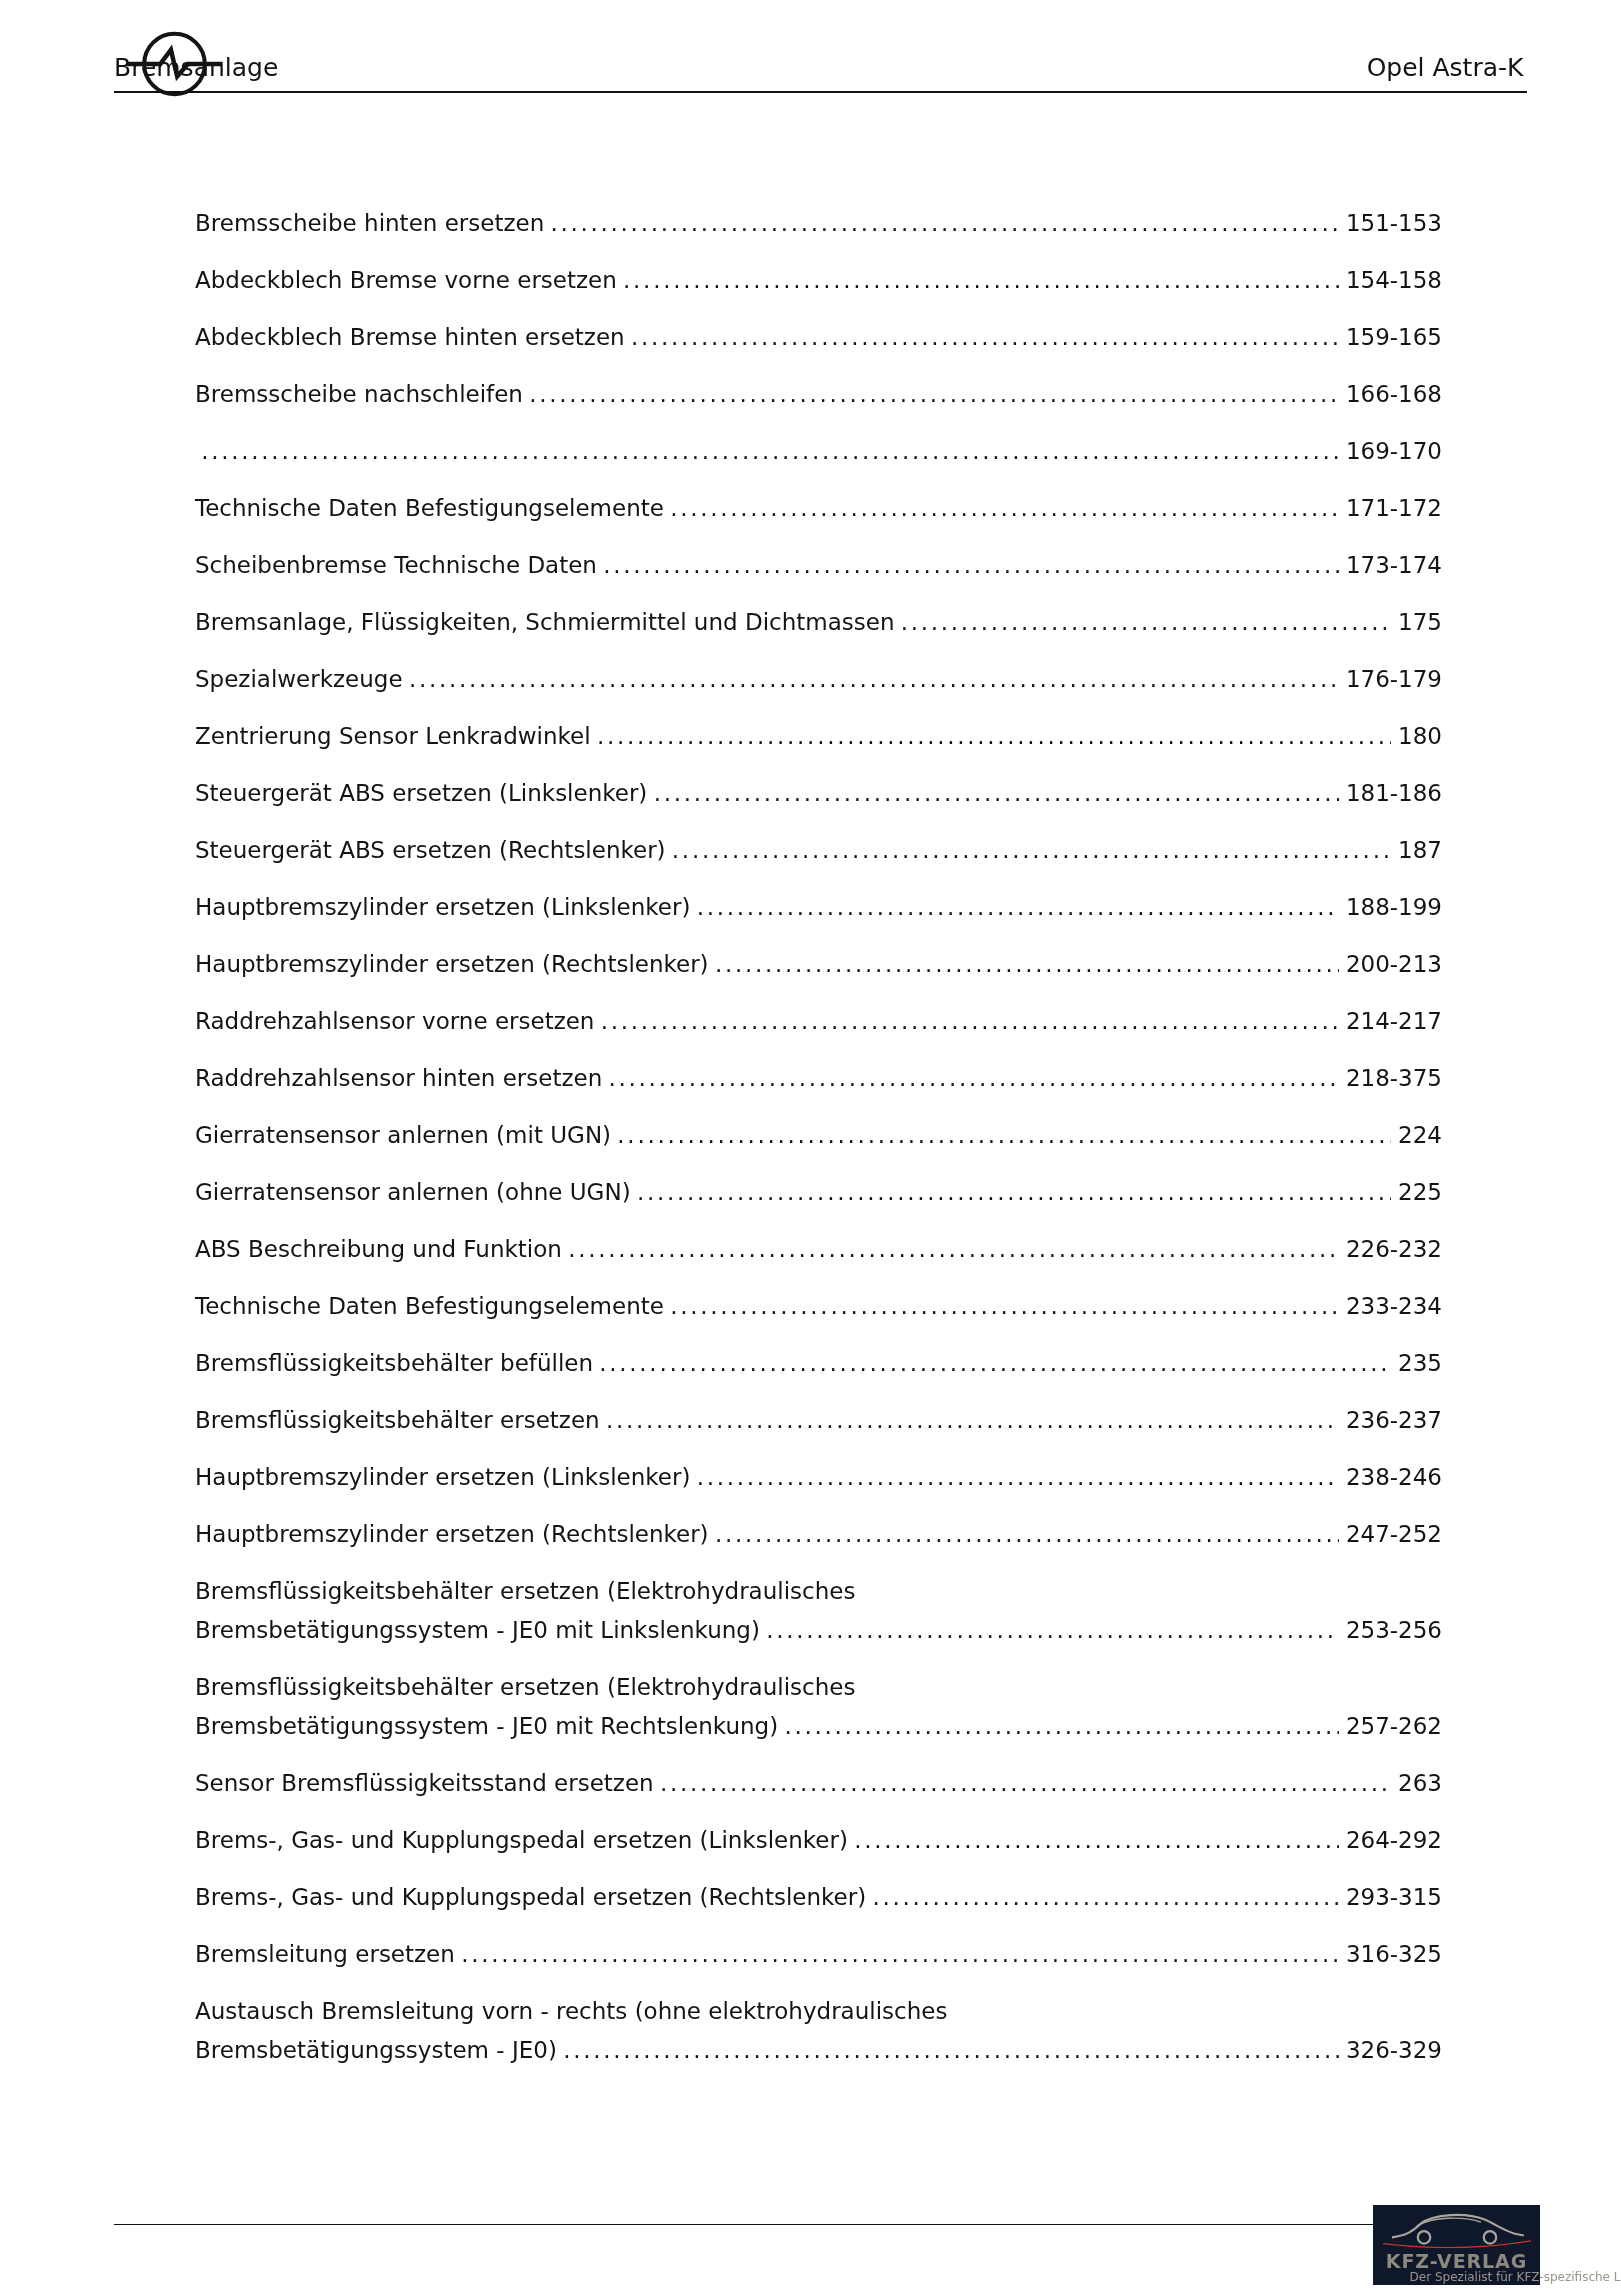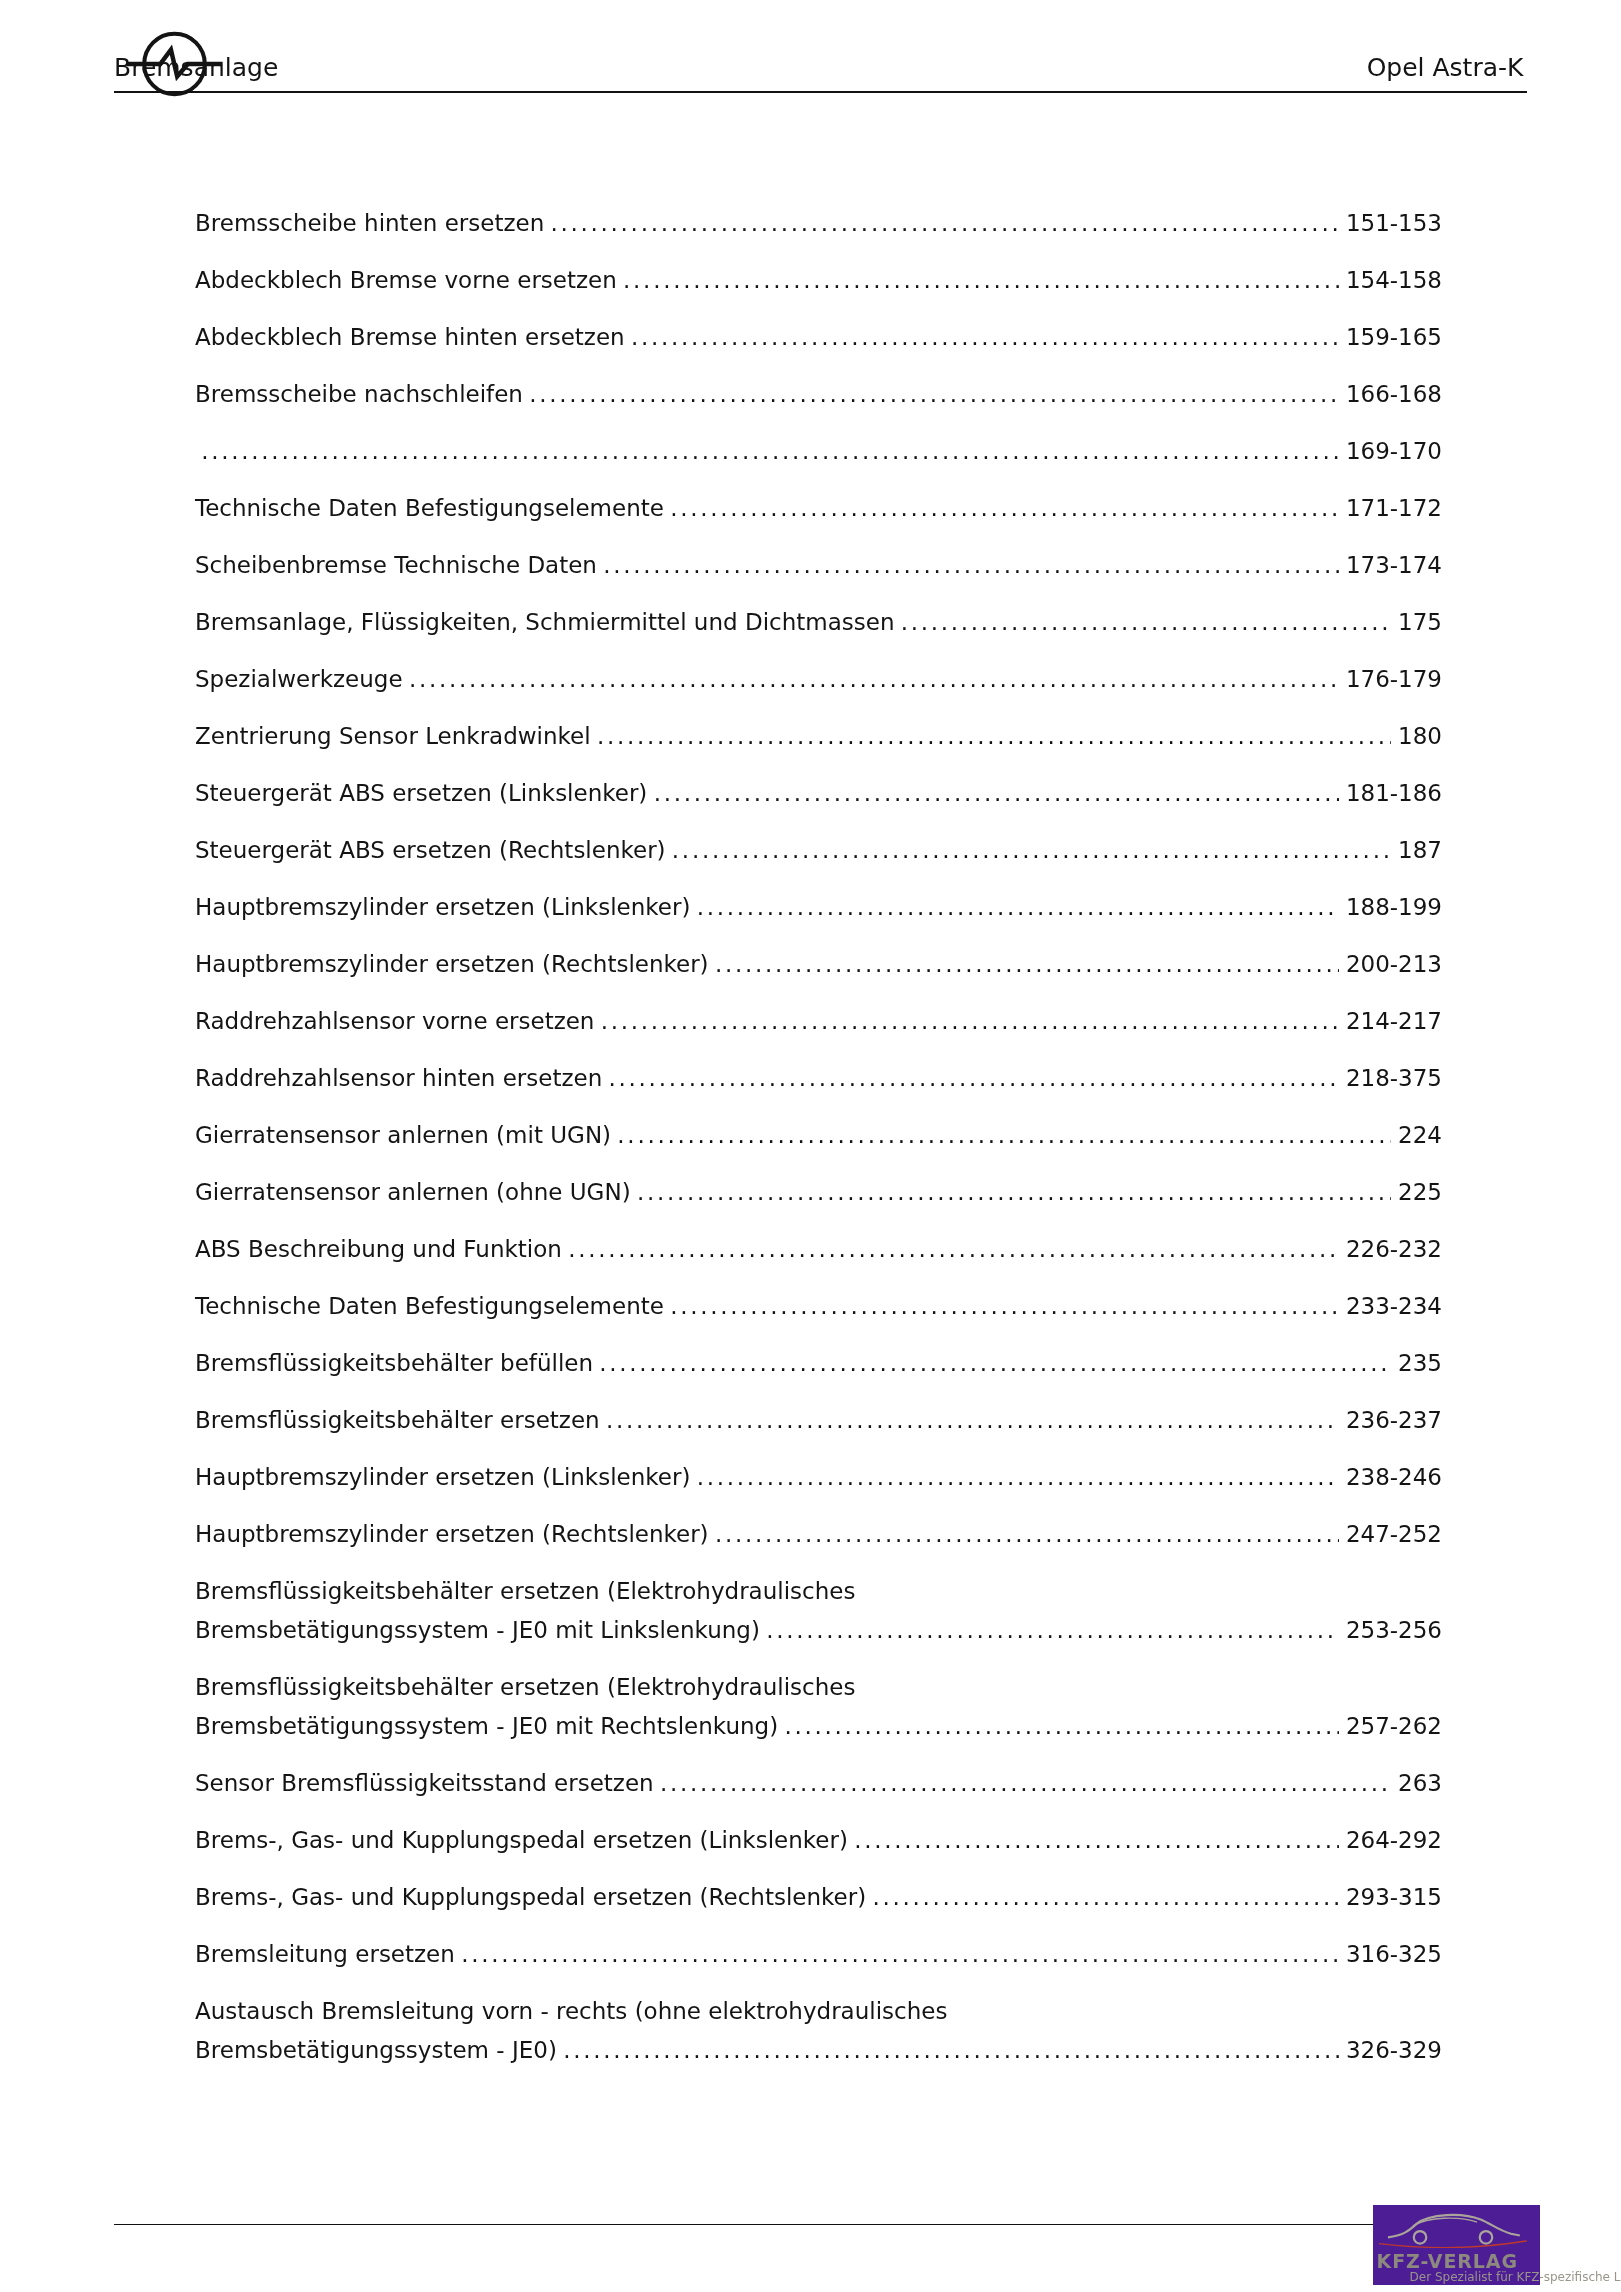--- a/index.html
+++ b/index.html
@@ -93,22 +93,22 @@
     top: 2224px;
     left: 114px;
     right: 95px;
     border-top: 1.8px solid #111;
   }
   .footer-logo {
     position: absolute;
     right: 82px;
     top: 2205px;
     width: 167px;
-    text-align: left;
-    background: #4c1d95;
+    text-align: center;
+    background: #0f172a;
     padding: 1.8px 3.6px;
   }
   .footer-brand {
     font-size: 19px;
     font-weight: bold;
     letter-spacing: 0.9px;
     color: #8d897e;
     line-height: 21.5px;
   }
   .footer-tagline {

